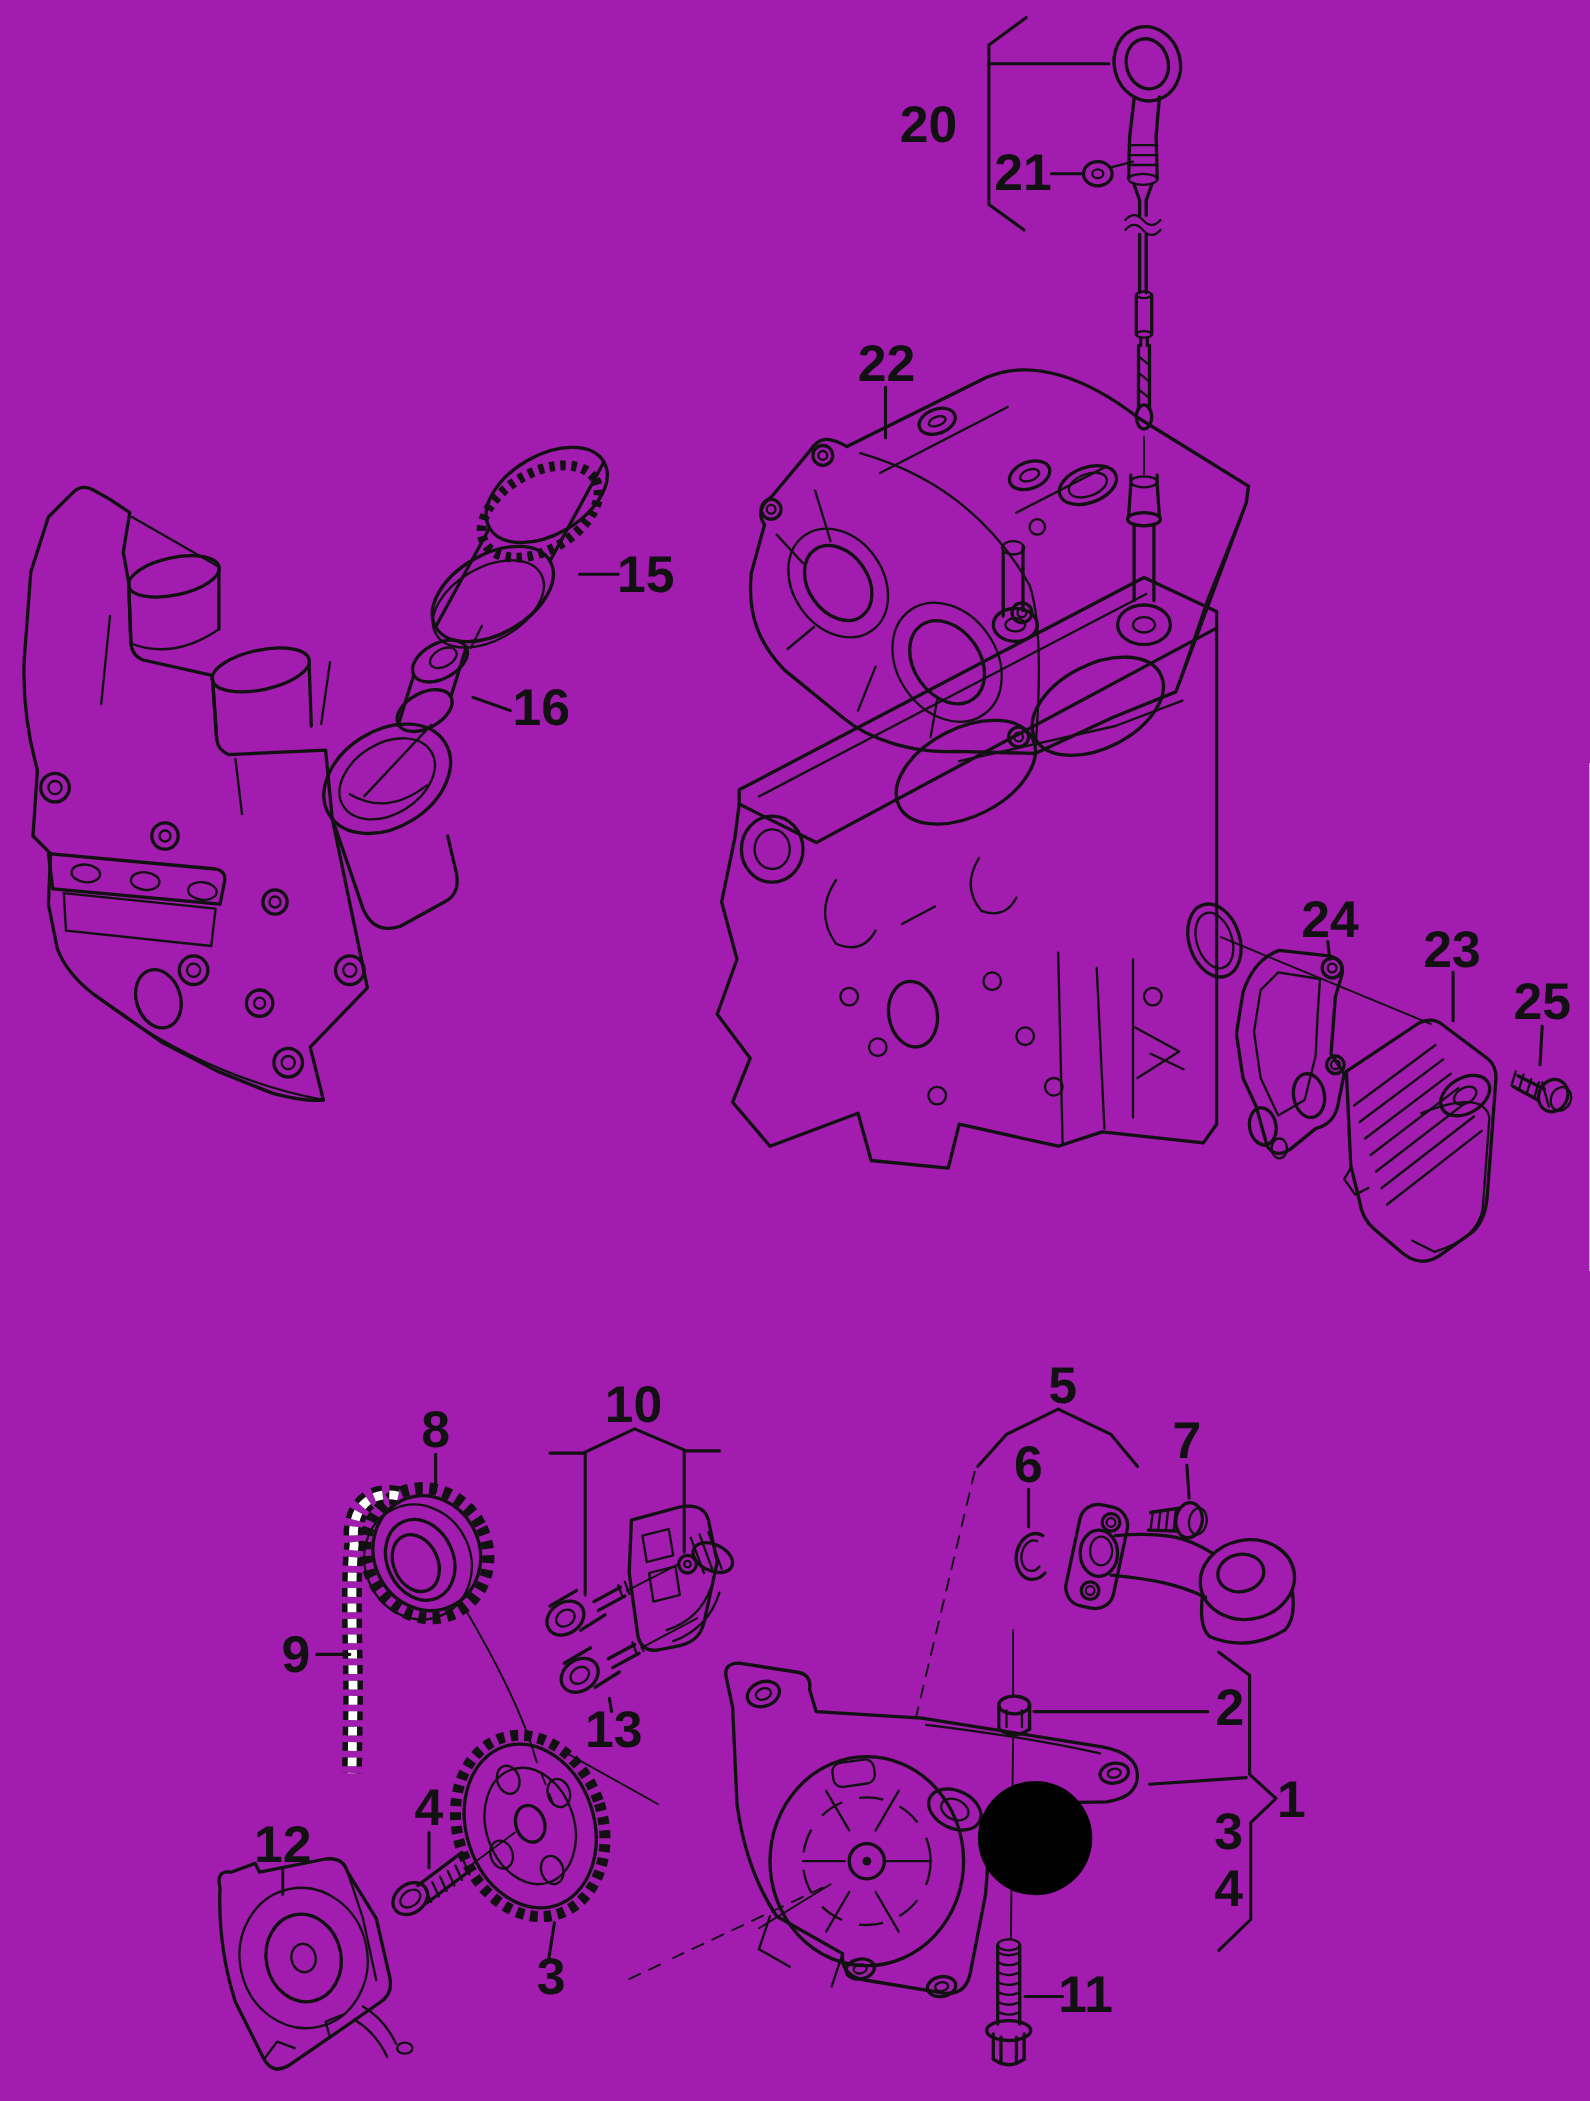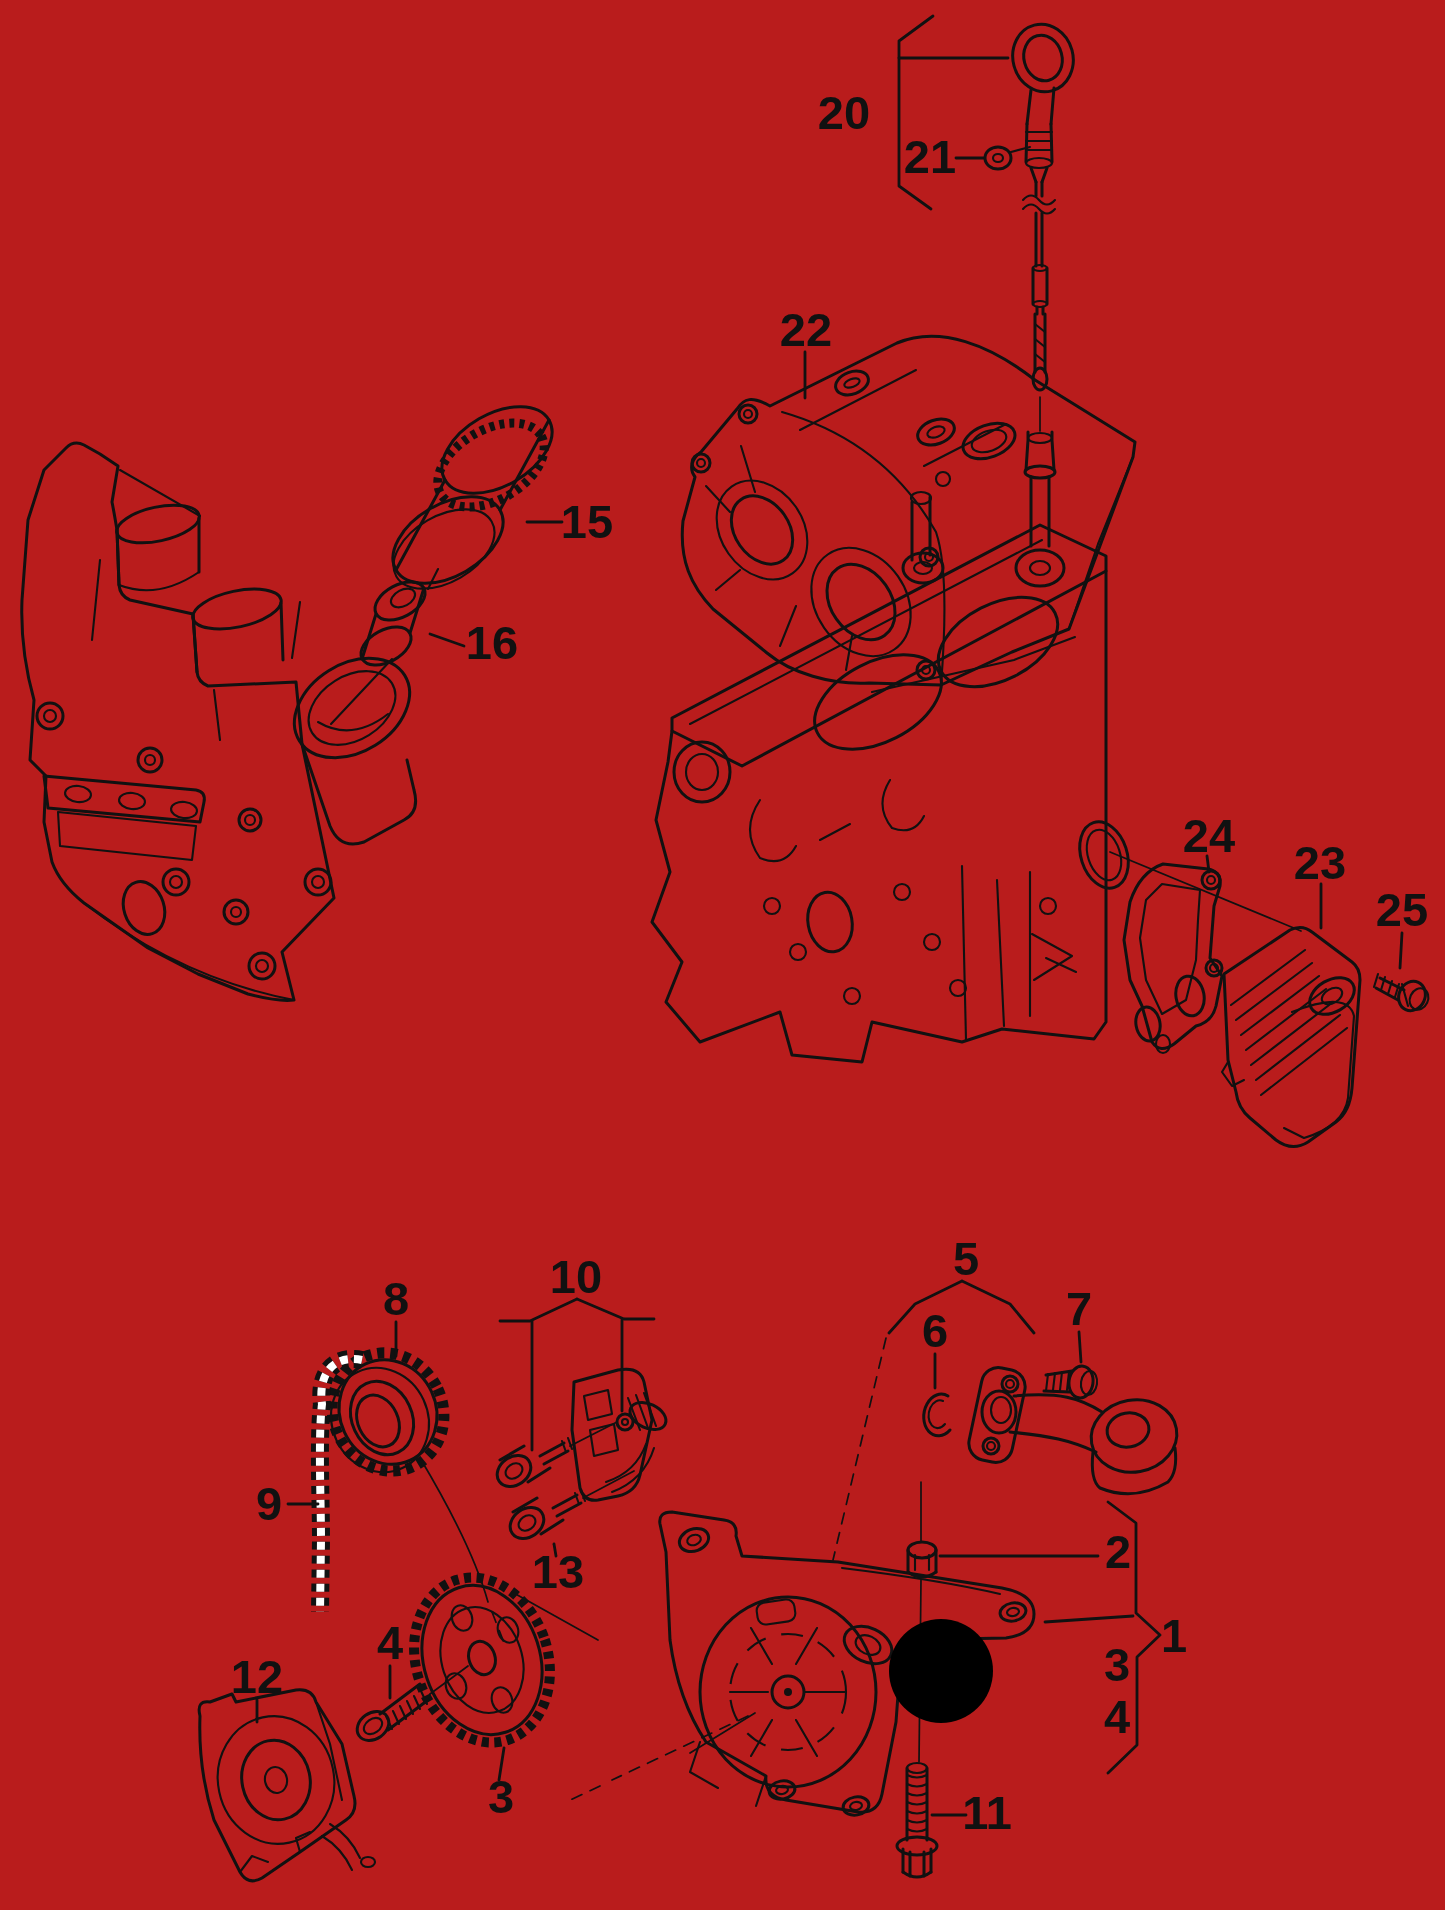--- a/index.html
+++ b/index.html
@@ -1,16 +1,16 @@
 <!DOCTYPE html>
 <html><head>
 <meta charset="utf-8">
 <style>
   html,body{margin:0;padding:0;background:#ffffff;}
-  .page{width:1445px;height:1910px;position:relative;background:#b91c1c;overflow:hidden;}
+  .page{width:1445px;height:1910px;position:relative;background:#a21caf;overflow:hidden;}
   svg{display:block;}
   .ln{fill:none;stroke:#111;stroke-width:3;stroke-linecap:round;stroke-linejoin:round;}
   .l2{fill:none;stroke:#111;stroke-width:2.1;stroke-linecap:round;stroke-linejoin:round;}
   .l1{fill:none;stroke:#111;stroke-width:1.7;stroke-linecap:round;stroke-linejoin:round;}
   .lead{fill:none;stroke:#111;stroke-width:2.8;stroke-linecap:round;stroke-linejoin:round;}
   .dash{stroke-dasharray:11 9;}
   .lbl{font-family:"Liberation Sans",sans-serif;font-weight:700;font-size:47px;fill:#111;text-anchor:middle;}
 </style>
 </head>
 <body>

